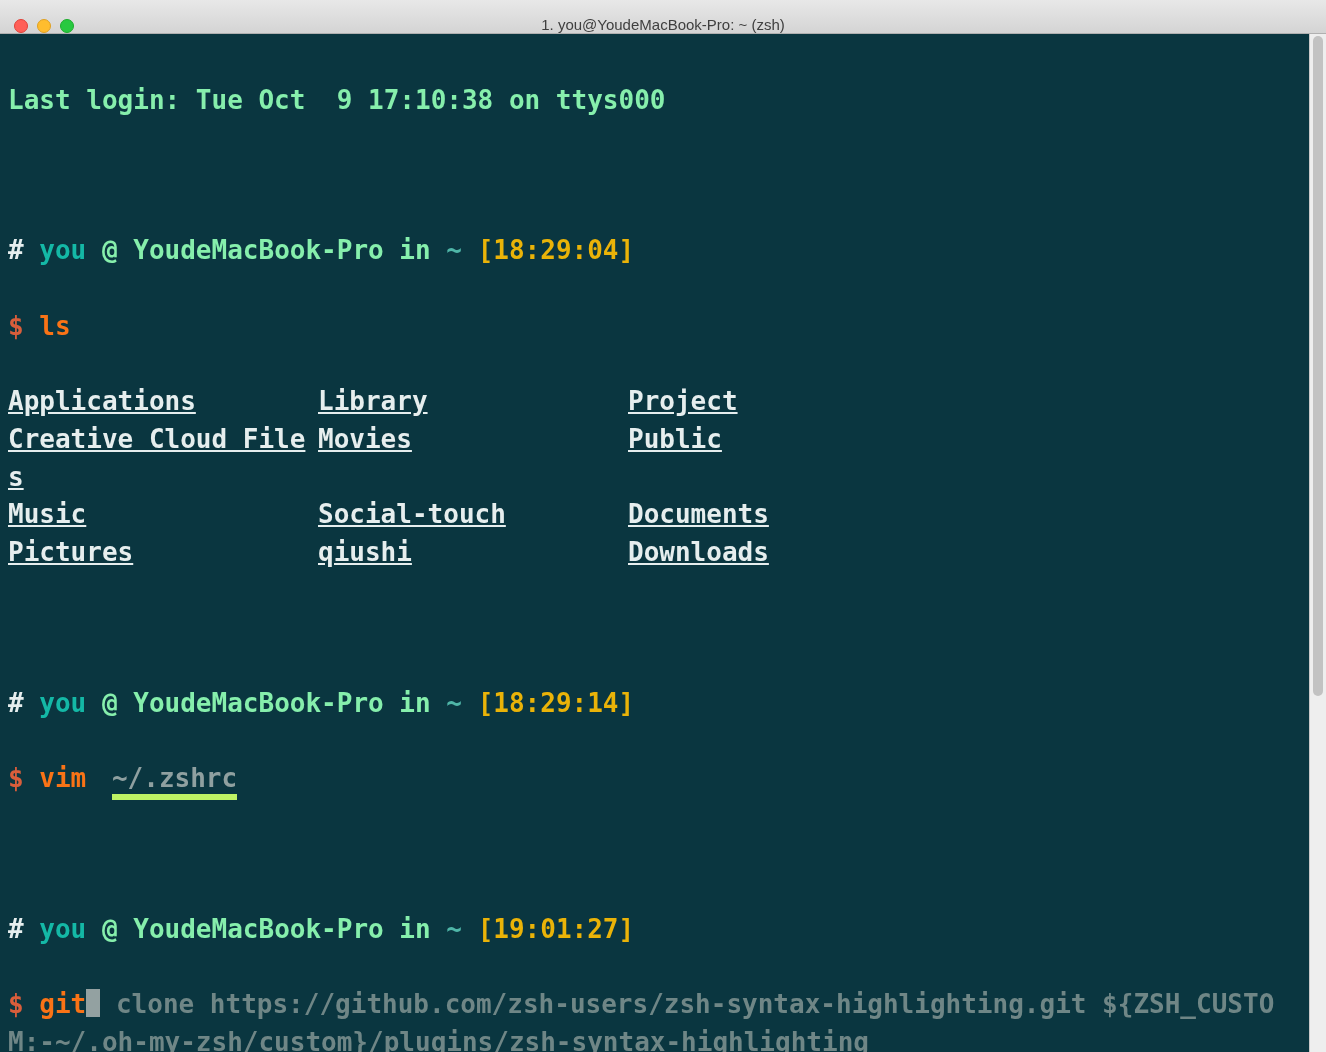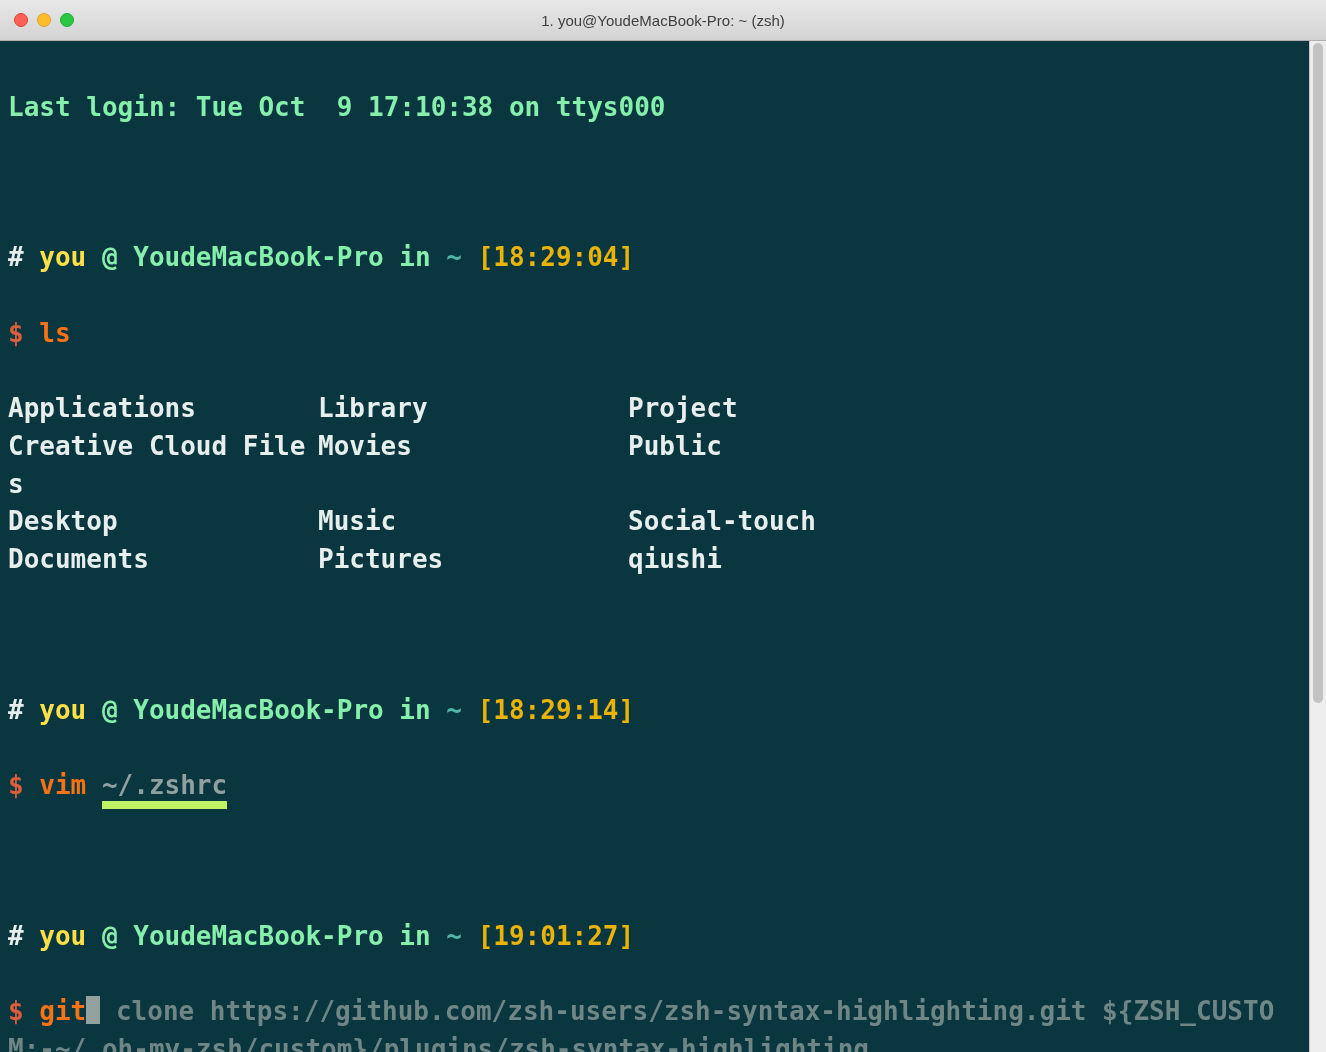--- a/index.html
+++ b/index.html
@@ -14,25 +14,25 @@
       height: 1052px;
       overflow: hidden;
     }
     .window {
       width: 100%;
       height: 100%;
       display: flex;
       flex-direction: column;
     }
     .titlebar {
-      height: 41px;
+      height: 34px;
       background: linear-gradient(to bottom, #e8e8e8, #d4d4d4);
       border-bottom: 1px solid #b0b0b0;
       display: flex;
-      align-items: center;
+      align-items: flex-end;
       position: relative;
       flex-shrink: 0;
     }
     .traffic-lights {
       display: flex;
       gap: 9px;
       padding-left: 14px;
       position: absolute;
       left: 0;
     }
@@ -81,44 +81,45 @@
       position: absolute;
       top: 2px;
       left: 3px;
       right: 3px;
       height: 660px;
       background: #c2c2c2;
       border-radius: 6px;
     }
     .c-white  { color: #86efac; }
     .c-hash   { color: #e6eeee; }
-    .c-user   { color: #fde047; }
+    .c-user   { color: #14b8a6; }
     .c-host   { color: #86efac; }
     .c-tilde  { color: #4fb6a8; }
     .c-time   { color: #eab308; }
     .c-dollar { color: #d95e3b; }
     .c-cmd    { color: #f97316; }
-    .c-path   { color: #8fa0a0; border-bottom: 8px solid #bef264; padding-bottom: 1px; }
+    .c-path   { color: #8fa0a0; border-bottom: 6px solid #bef264; padding-bottom: 1px; margin-left: 10px; }
     .c-dim    { color: #6f8686; }
     .cursor {
       display: inline-block;
       width: 14px;
       height: 28px;
       background: #93a1a1;
       vertical-align: text-bottom;
       margin-bottom: 2px;
     }
     .ls-grid {
       display: grid;
       grid-template-columns: 310px 310px auto;
       column-gap: 0;
     }
     .ls-item {
       color: #e6eeee;
       font-weight: 700;
+      text-decoration: underline;
     }
     .line { margin: 0; }
     .blank { height: 1.45em; }
   </style>
 </head>
 <body>
 
 <div class="window">
 
   <div class="titlebar">
@@ -132,23 +133,23 @@
 
   <div class="terminal-wrap">
     <div class="terminal">
 <div class="line c-white">Last login: Tue Oct  9 17:10:38 on ttys000</div>
 <div class="blank"></div>
 <div class="line"><span class="c-hash">#</span> <span class="c-user">you</span> <span class="c-white">@</span> <span class="c-host">YoudeMacBook-Pro</span> <span class="c-white">in</span> <span class="c-tilde">~</span> <span class="c-time">[18:29:04]</span></div>
 <div class="line"><span class="c-dollar">$</span> <span class="c-cmd">ls</span></div>
 <div class="ls-grid">
 <span class="ls-item">Applications</span><span class="ls-item">Library</span><span class="ls-item">Project</span>
 <span class="ls-item">Creative Cloud Files</span><span class="ls-item">Movies</span><span class="ls-item">Public</span>
-<span class="ls-item">Desktop</span><span class="ls-item">Music</span><span class="ls-item">Social-touch</span>
+<span class="ls-item">Music</span><span class="ls-item">Social-touch</span>
 <span class="ls-item">Documents</span><span class="ls-item">Pictures</span><span class="ls-item">qiushi</span>
-<span class="ls-item"></span>
+<span class="ls-item">Downloads</span><span class="ls-item"></span>
 </div>
 <div class="blank"></div>
 <div class="line"><span class="c-hash">#</span> <span class="c-user">you</span> <span class="c-white">@</span> <span class="c-host">YoudeMacBook-Pro</span> <span class="c-white">in</span> <span class="c-tilde">~</span> <span class="c-time">[18:29:14]</span></div>
 <div class="line"><span class="c-dollar">$</span> <span class="c-cmd">vim</span> <span class="c-path">~/.zshrc</span></div>
 <div class="blank"></div>
 <div class="line"><span class="c-hash">#</span> <span class="c-user">you</span> <span class="c-white">@</span> <span class="c-host">YoudeMacBook-Pro</span> <span class="c-white">in</span> <span class="c-tilde">~</span> <span class="c-time">[19:01:27]</span></div>
 <div class="line"><span class="c-dollar">$</span> <span class="c-cmd">git</span><span class="cursor"></span><span class="c-dim"> clone https://github.com/zsh-users/zsh-syntax-highlighting.git ${ZSH_CUSTOM:-~/.oh-my-zsh/custom}/plugins/zsh-syntax-highlighting</span></div>
     </div>
     <div class="scrollbar">
       <div class="scrollbar-thumb"></div>

